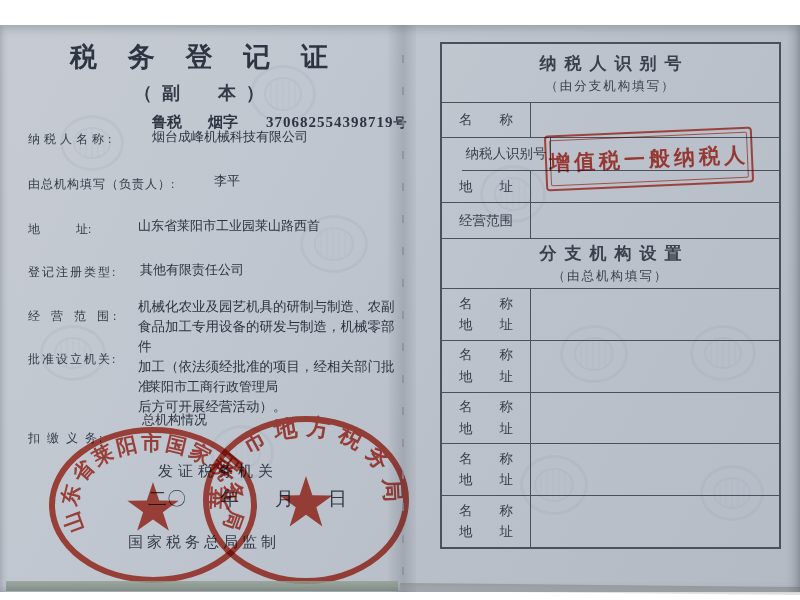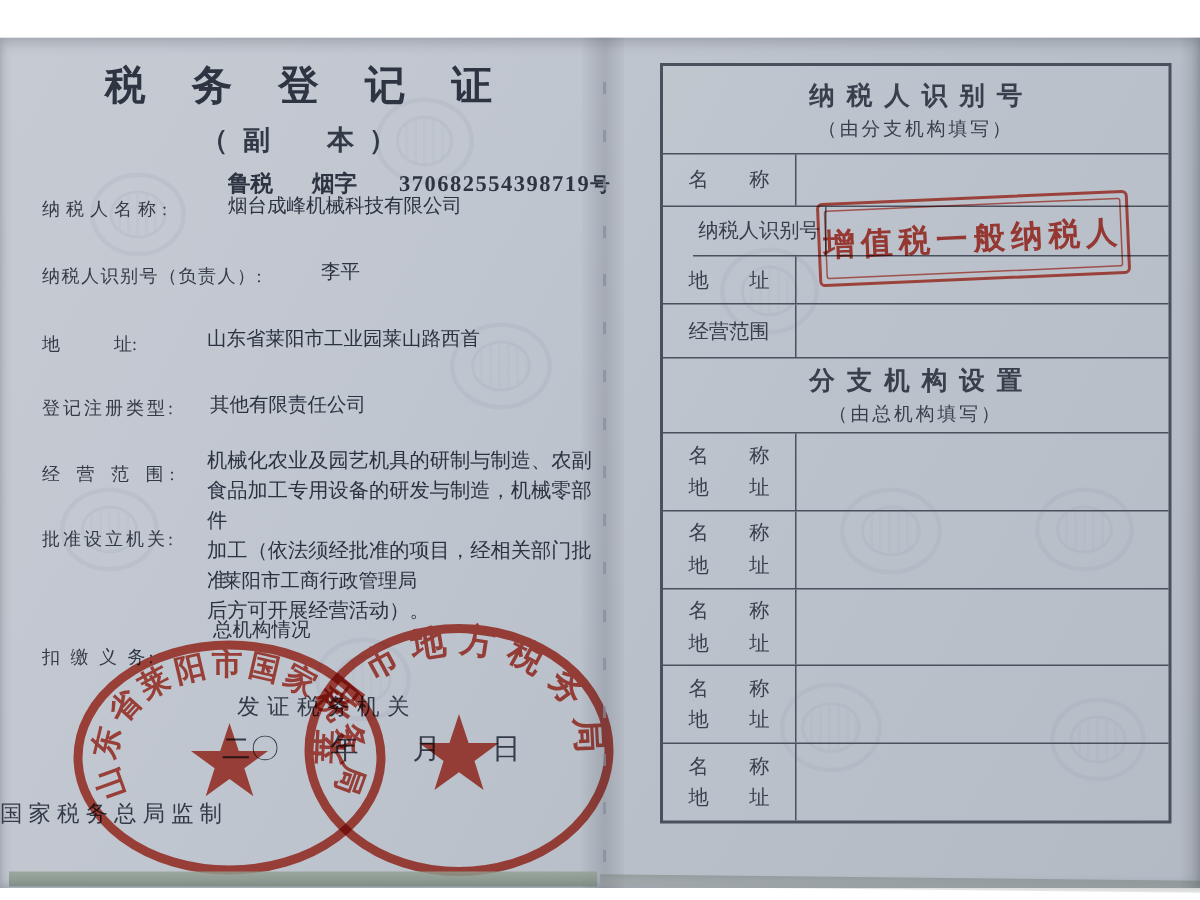--- a/index.html
+++ b/index.html
@@ -63,21 +63,21 @@
   .serial .num{font-size:15px;letter-spacing:1px;font-weight:bold;}
   .serial .suf{font-size:13px;font-weight:bold;}
   .fld-label{position:absolute;left:28px;font-size:12px;color:#343b48;white-space:nowrap;}
   .fld-value{position:absolute;font-size:13px;color:#2c3340;white-space:nowrap;}
   .ls2{letter-spacing:2px;} .ls4{letter-spacing:4px;}
   .scope-lines{position:absolute;left:138px;top:272px;width:258px;font-size:13.5px;line-height:20px;color:#2c3340;}
   .issuer-caption{position:absolute;left:158px;top:437px;font-size:15px;letter-spacing:5px;color:#343b48;}
   .date-line{position:absolute;left:148px;top:461px;font-size:19px;color:#343b48;white-space:nowrap;}
   .date-line span{display:inline-block;}
   .date-era{margin-right:34px;} .date-y{margin-right:36px;} .date-m{margin-right:34px;}
-  .lp-footer{position:absolute;left:0;top:508px;width:450px;text-align:left;
+  .lp-footer{position:absolute;left:0;top:508px;width:450px;text-align:left;padding-left:128px;
     font-size:15px;letter-spacing:4px;color:#343b48;}
   
   .stamp{position:absolute;mix-blend-mode:multiply;opacity:.88;}
   .stamp text{font-family:"Liberation Serif", serif;font-weight:bold;}
   
   .rtable{
     position:absolute;left:440px;top:17px;width:337px;height:503px;
     border:2px solid #4a515c;display:flex;flex-direction:column;color:#39404d;
     background:rgba(255,255,255,.04);
   }
@@ -122,21 +122,21 @@
     <div class="cert-title">税 务 登 记 证</div>
     <div class="cert-subtitle">（副　本）</div>
 
     <div class="serial">
       <span class="pa">鲁税</span><span class="pb">烟字</span><span class="num">370682554398719</span><span class="suf">号</span>
     </div>
 
     <div class="fld-label ls4" style="top:106px;">纳税人名称:</div>
     <div class="fld-value" style="left:152px;top:103px;">烟台成峰机械科技有限公司</div>
 
-    <div class="fld-label" style="top:151px;letter-spacing:1px;">纳税人识别号（负责人）:</div>
+    <div class="fld-label" style="top:151px;letter-spacing:1px;">由总机构填写（负责人）:</div>
     <div class="fld-value" style="left:214px;top:147px;font-family:Liberation Serif, serif;">李平</div>
 
     <div class="fld-label" style="top:196px;">地　　　址:</div>
     <div class="fld-value" style="left:138px;top:192px;">山东省莱阳市工业园莱山路西首</div>
 
     <div class="fld-label ls2" style="top:239px;">登记注册类型:</div>
     <div class="fld-value" style="left:140px;top:236px;">其他有限责任公司</div>
 
     <div class="fld-label ls4" style="top:283px;">经 营 范 围:</div>
     <div class="scope-lines">

